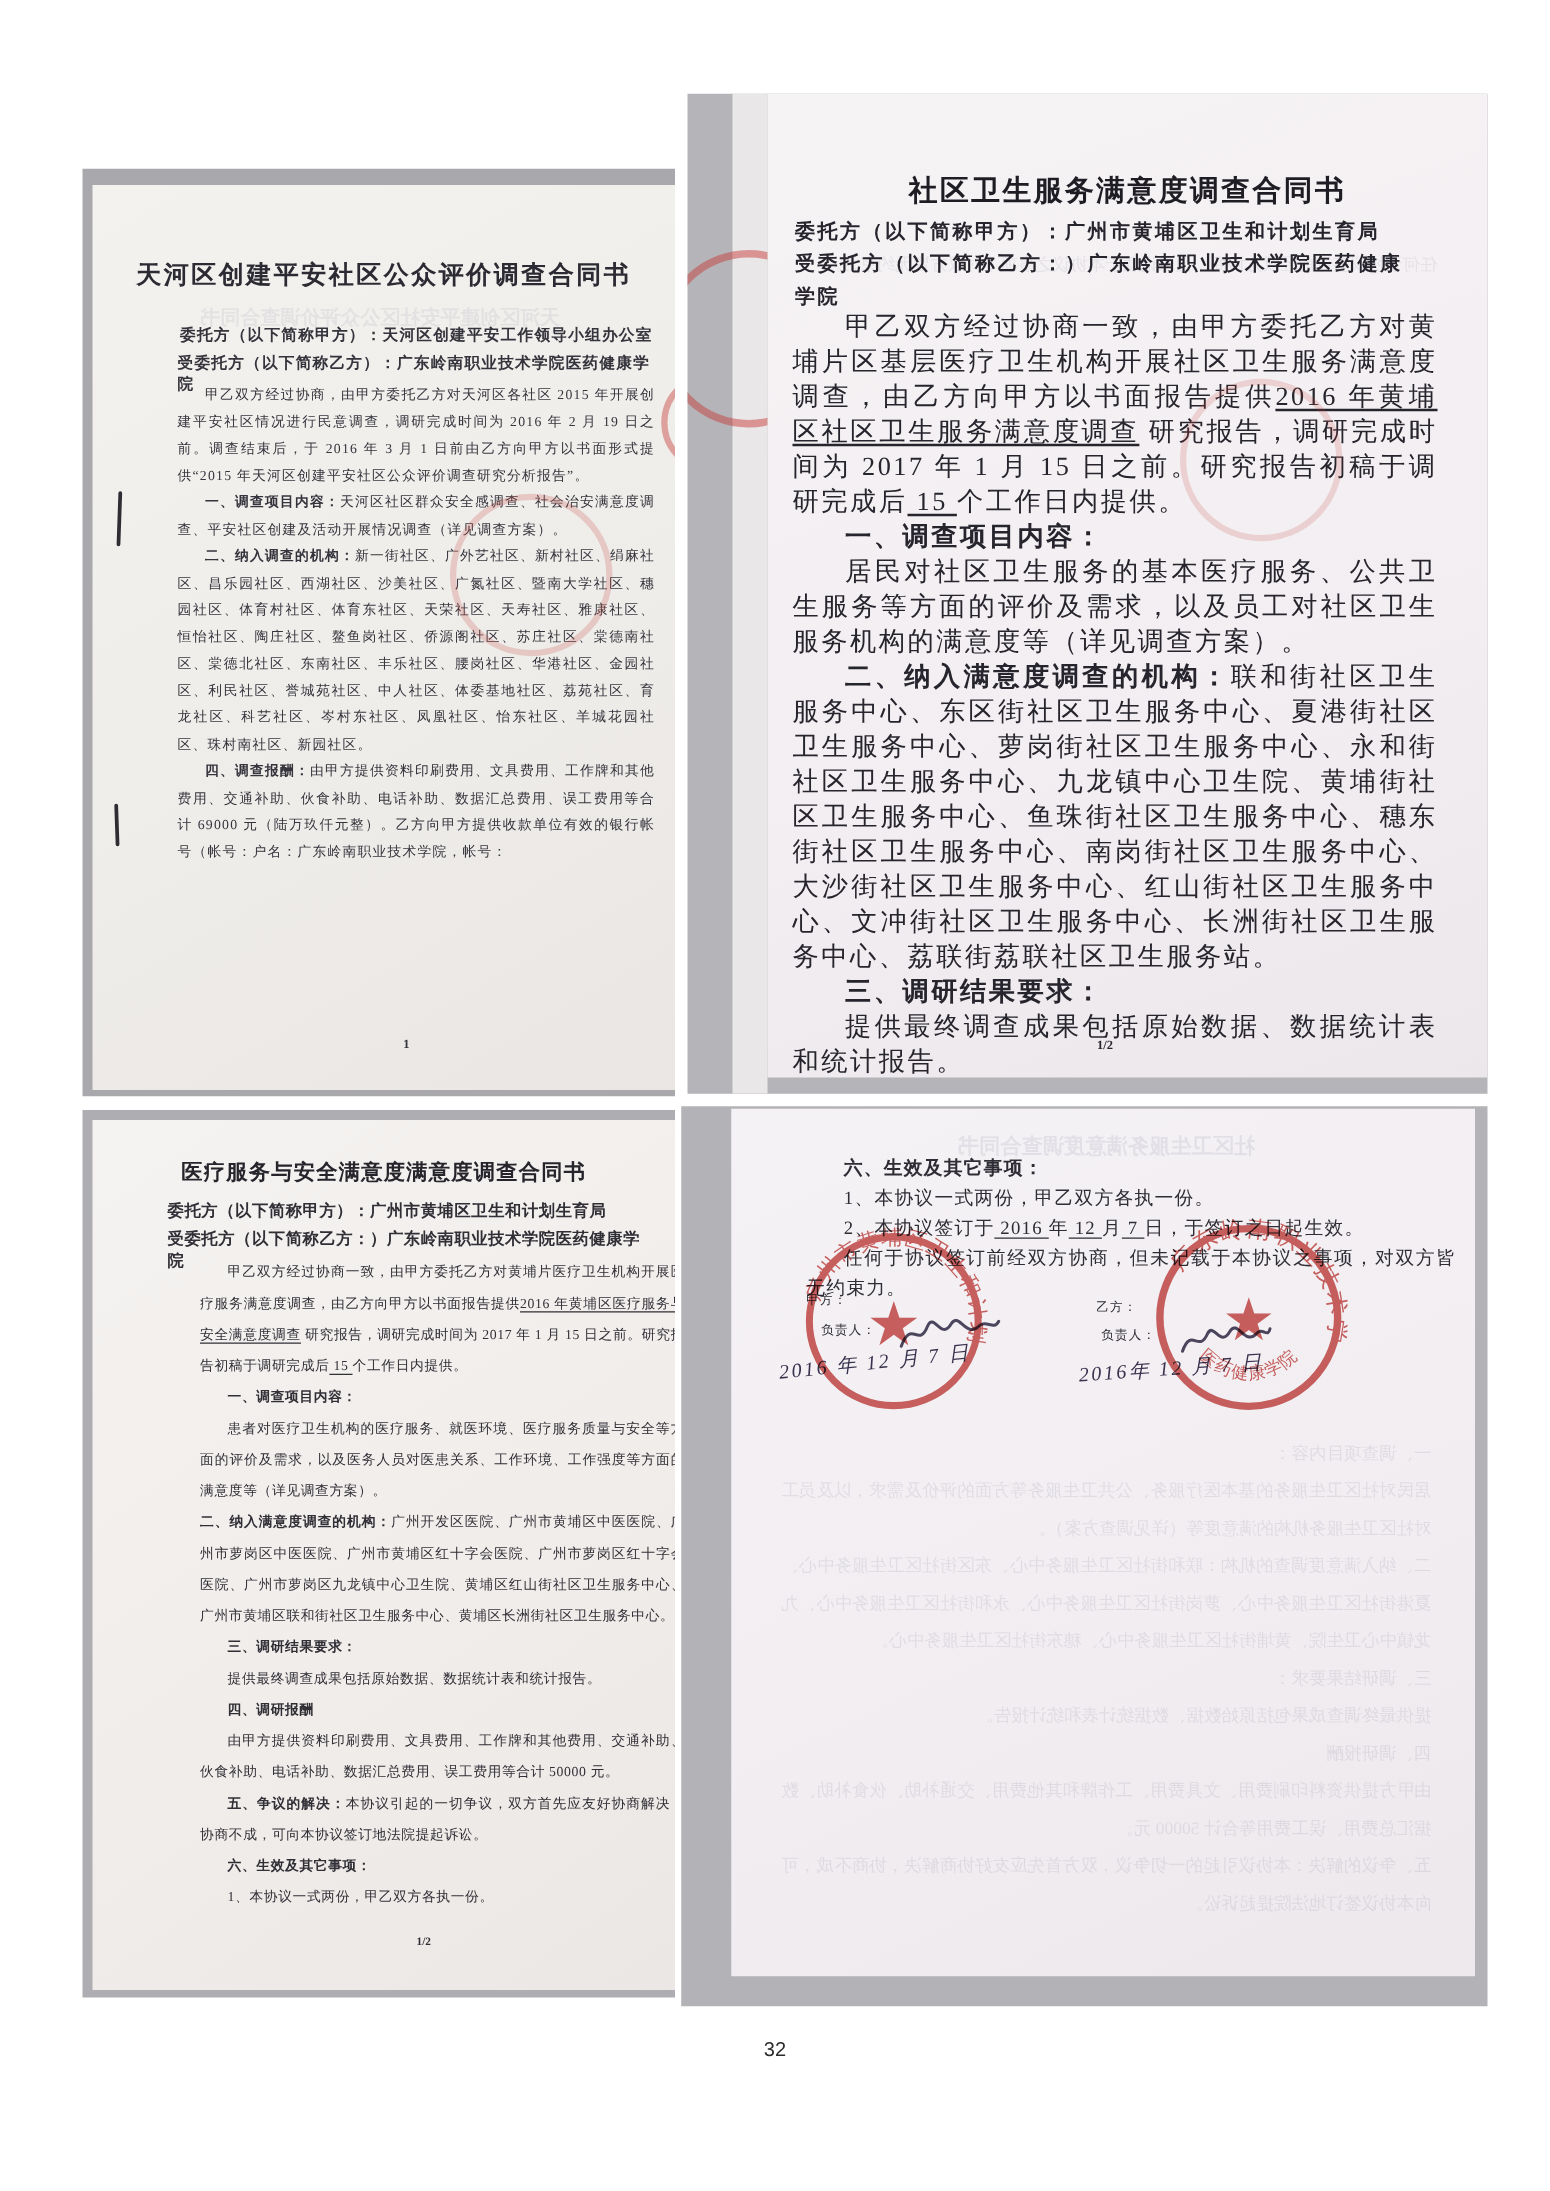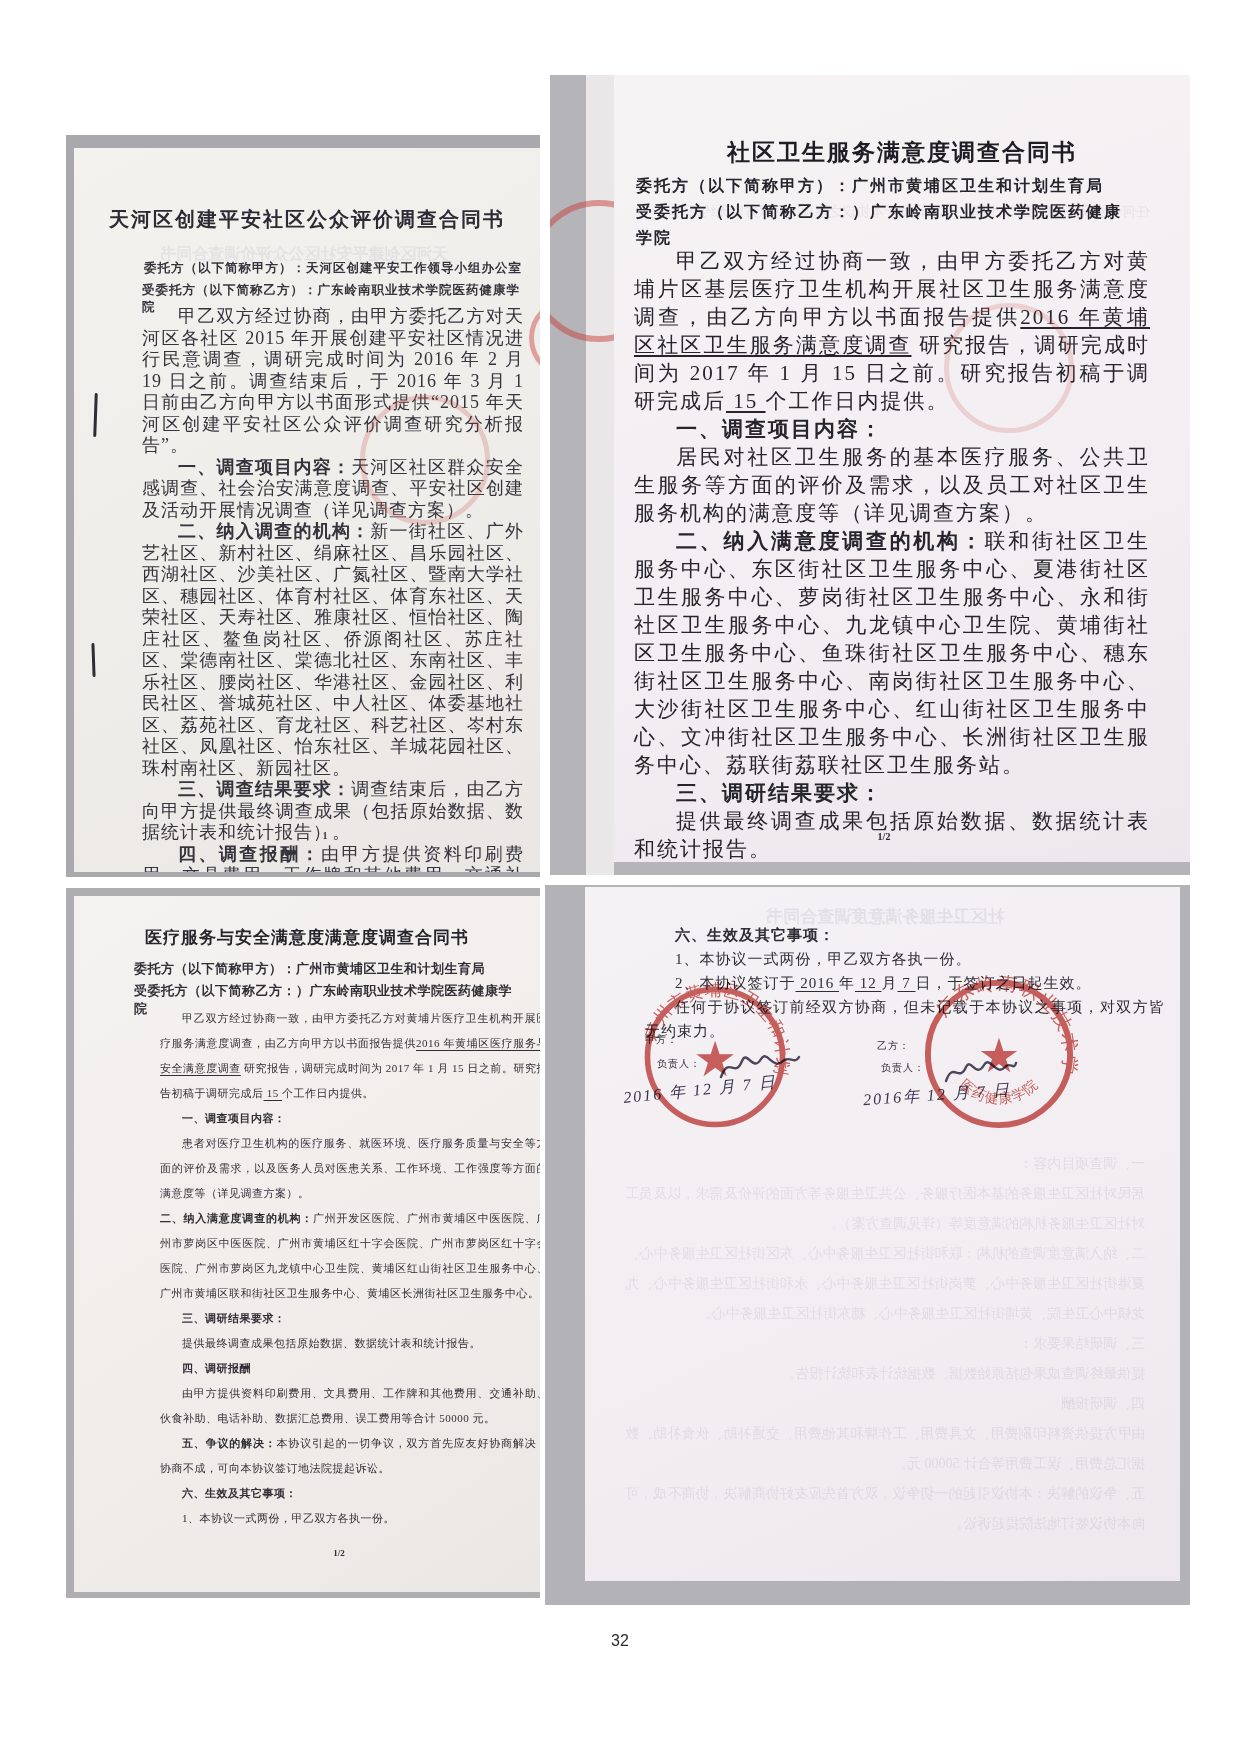--- a/index.html
+++ b/index.html
@@ -14,21 +14,21 @@
   .ind{text-indent:2em;}
   .hd{font-weight:bold;}
   
   #doc1{left:66px;top:135px;width:474px;height:742px;background:#a9a8ac;}
   #doc1 .paper{left:8px;top:13px;right:0;bottom:5px;
       background:linear-gradient(150deg,#f4f2ef 0%,#efedea 55%,#e9e6e4 100%);color:#35343c;}
   .t1{position:absolute;left:0;width:100%;top:58px;margin:0;text-align:center;
       font-size:20px;letter-spacing:2px;font-weight:bold;color:#2c2b33;}
   .meta1{position:absolute;left:68px;width:382px;font-weight:bold;font-size:12.5px;letter-spacing:1px;}
   #doc1 .m1{top:112px;text-align:center;} #doc1 .m2{top:134px;}
-  .body1{position:absolute;left:68px;width:382px;top:158px;font-size:18px;letter-spacing:1px;
+  .body1{position:absolute;left:68px;width:382px;top:158px;font-size:11px;letter-spacing:1px;
       line-height:21.5px;text-align:justify;}
   .pg1{left:80px;width:342px;top:682px;text-align:center;font-size:10px;}
   .staple{position:absolute;width:3px;background:#2e2d33;border-radius:2px;}
   #doc1 .s1{left:20px;top:245px;height:44px;transform:rotate(2deg);}
   #doc1 .s2{left:18px;top:495px;height:34px;transform:rotate(-2deg);}
   .faintring{position:absolute;border-radius:50%;}
   #doc1 .fs1{left:286px;top:247px;width:120px;height:120px;border:5px solid rgba(198,64,60,.22);}
   #doc1 .es1{left:455px;top:150px;width:70px;height:70px;border:5px solid rgba(198,64,60,.45);}
   .ghostline{position:absolute;transform:scaleX(-1);color:#6a6a8c;white-space:pre-line;}
   #doc1 .gh{left:40px;width:380px;top:96px;font-size:16px;font-weight:bold;opacity:.10;text-align:center;}
@@ -84,21 +84,20 @@
   <div class="scan" id="doc1">
     <div class="paper">
       <div class="ghostline gh">天河区创建平安社区公众评价调查合同书</div>
       <h2 class="t1">天河区创建平安社区公众评价调查合同书</h2>
       <div class="meta1 m1">委托方（以下简称甲方）：天河区创建平安工作领导小组办公室</div>
       <div class="meta1 m2">受委托方（以下简称乙方）：广东岭南职业技术学院医药健康学院</div>
       <div class="body1">
         <p class="ind"><span>甲乙双方经过协商，由甲方委托乙方对天河区各社区 2015 年开展创建平安社区情况进行民意调查，调研完成时间为 2016 年 2 月 19 日之前。调查结束后，于 2016 年 3 月 1 日前由乙方向甲方以书面形式提供“2015 年天河区创建平安社区公众评价调查研究分析报告”。</span></p>
         <p class="ind"><span class="ld">一、调查项目内容：</span><span>天河区社区群众安全感调查、社会治安满意度调查、平安社区创建及活动开展情况调查（详见调查方案）。</span></p>
         <p class="ind"><span class="ld">二、纳入调查的机构：</span><span>新一街社区、广外艺社区、新村社区、绢麻社区、昌乐园社区、西湖社区、沙美社区、广氮社区、暨南大学社区、穗园社区、体育村社区、体育东社区、天荣社区、天寿社区、雅康社区、恒怡社区、陶庄社区、鳌鱼岗社区、侨源阁社区、苏庄社区、棠德南社区、棠德北社区、东南社区、丰乐社区、腰岗社区、华港社区、金园社区、利民社区、誉城苑社区、中人社区、体委基地社区、荔苑社区、育龙社区、科艺社区、岑村东社区、凤凰社区、怡东社区、羊城花园社区、珠村南社区、新园社区。</span></p>
-        <p class="ind"><span class="ld">三、调查结果要求：</span><span>调查结束后，由乙方向甲方提供最终调查成果（包括原始数据、数据统计表和统计报告）。</span></p>
         <p class="ind"><span class="ld">四、调查报酬：</span><span>由甲方提供资料印刷费用、文具费用、工作牌和其他费用、交通补助、伙食补助、电话补助、数据汇总费用、误工费用等合计 69000 元（陆万玖仟元整）。乙方向甲方提供收款单位有效的银行帐号（帐号：户名：广东岭南职业技术学院，帐号：</span></p>
       </div>
       <div class="pg pg1">1</div>
       <span class="staple s1"></span>
       <span class="staple s2"></span>
       <span class="faintring fs1"></span>
       <span class="faintring es1"></span>
     </div>
   </div>
 

